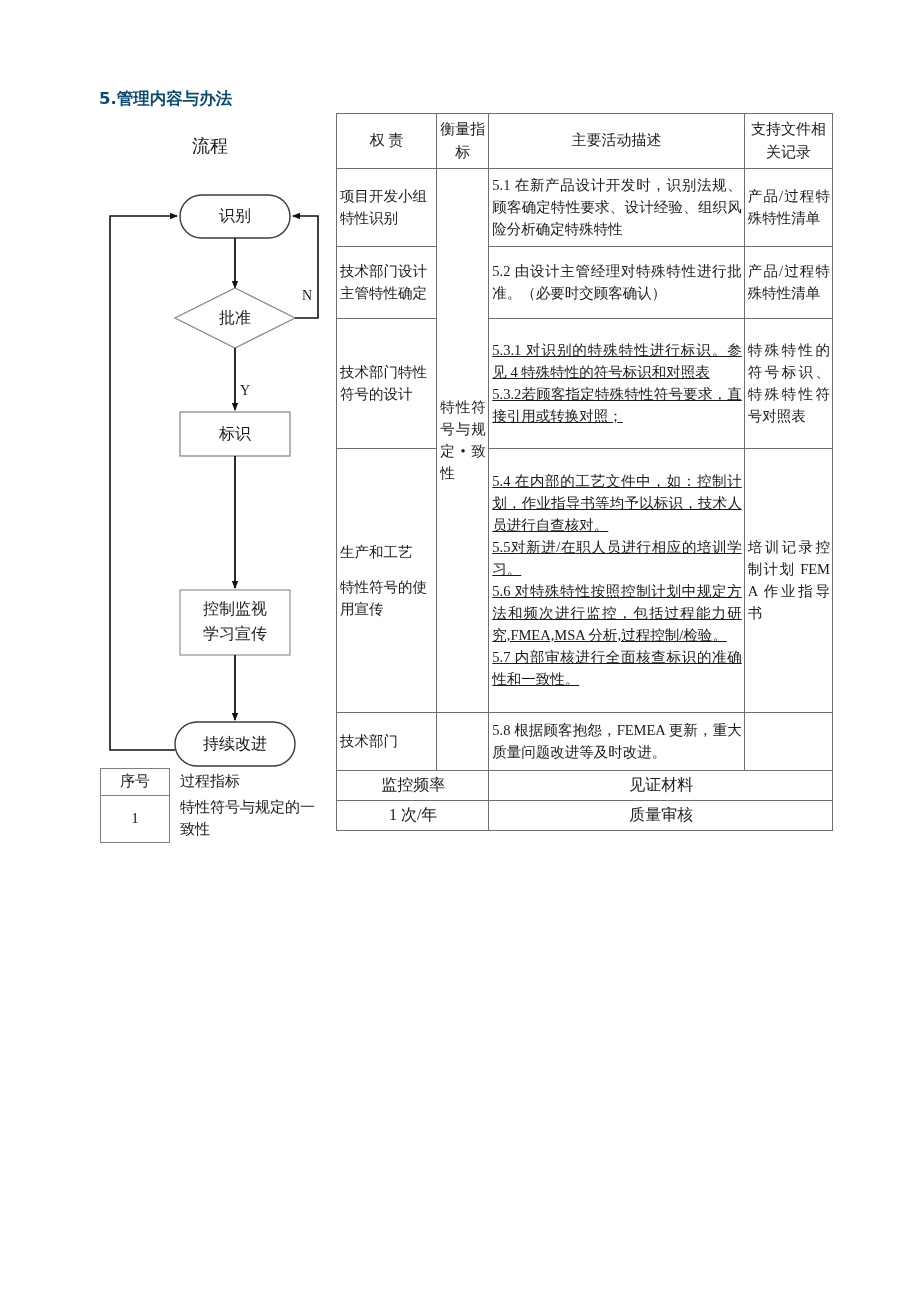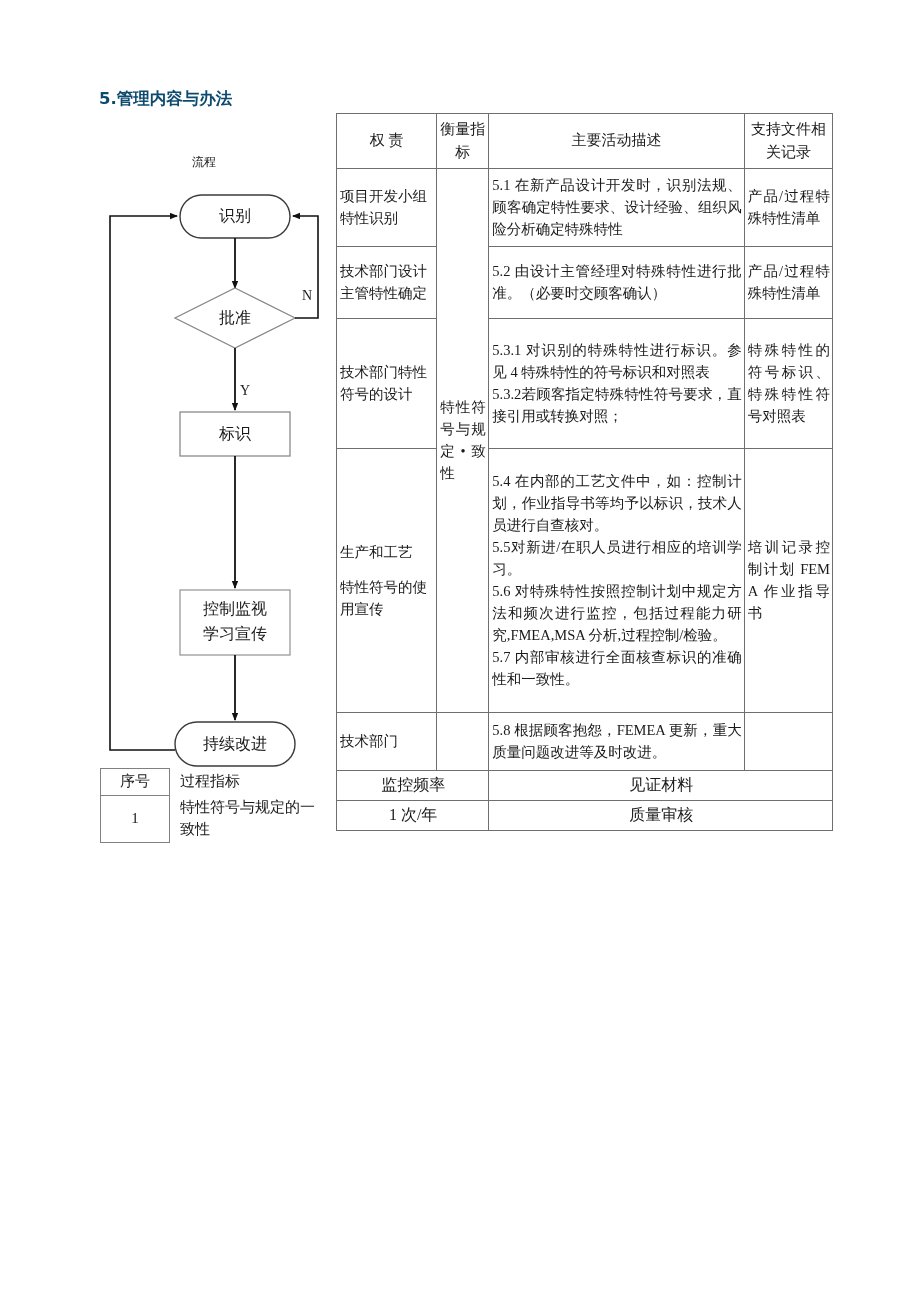--- a/index.html
+++ b/index.html
@@ -38,22 +38,22 @@
   .flow {
     position: absolute;
     left: 100px;
     top: 110px;
     width: 235px;
     height: 700px;
   }
   .flow-caption {
     position: absolute;
     left: 92px;
-    top: 44px;
-    font-size: 12px;
+    top: 24px;
+    font-size: 18px;
     white-space: nowrap;
   }
   .flow svg {
     position: absolute;
     left: 0;
     top: 0;
   }
   .node-label {
     font-family: "Liberation Serif", "DejaVu Serif", serif;
     font-size: 16px;
@@ -147,21 +147,21 @@
   .row-line { display: block; }
   .gap { display: block; height: 13px; }
 
   td.footer-label {
     text-align: center;
     font-size: 16px;
     padding: 4px 3px;
   }
 
   
-  .para { display: block; }
+  .para { display: block; text-decoration: underline; }
 </style>
 </head>
 <body>
 
 <div class="page">
 
   <div class="section-title">5.管理内容与办法</div>
 
   <div class="flow">
     <div class="flow-caption">流程</div>

